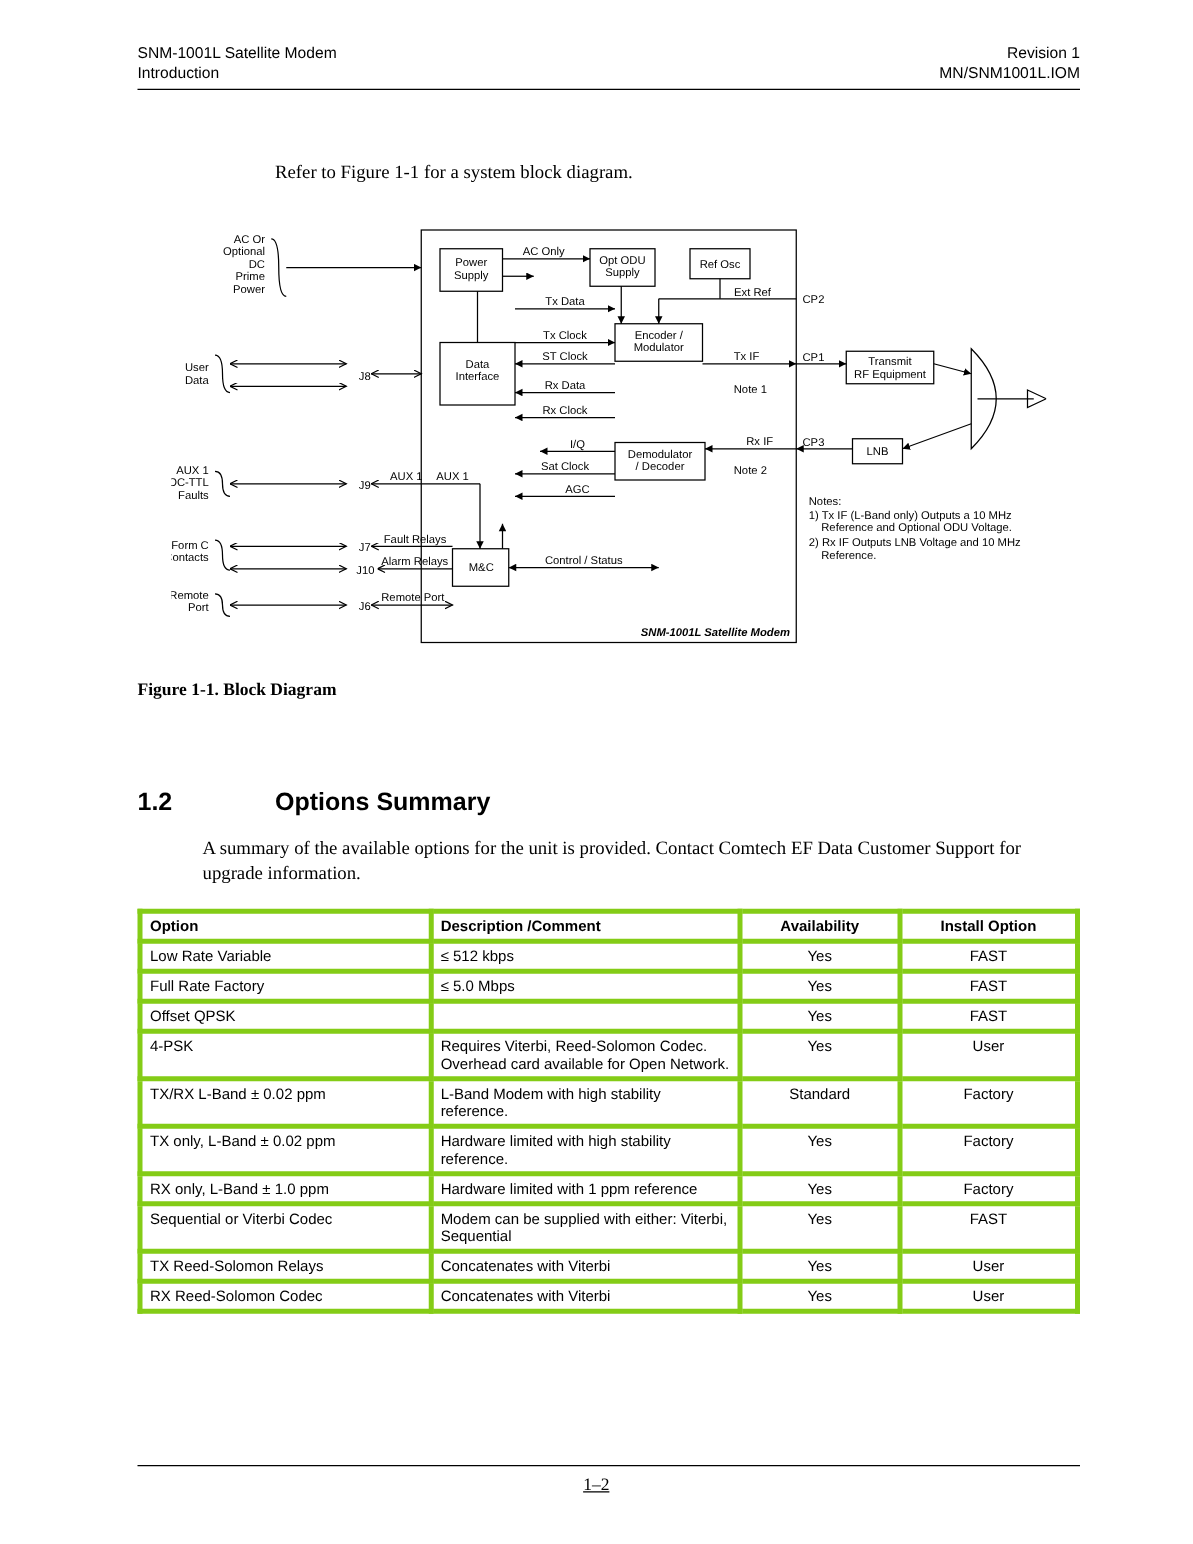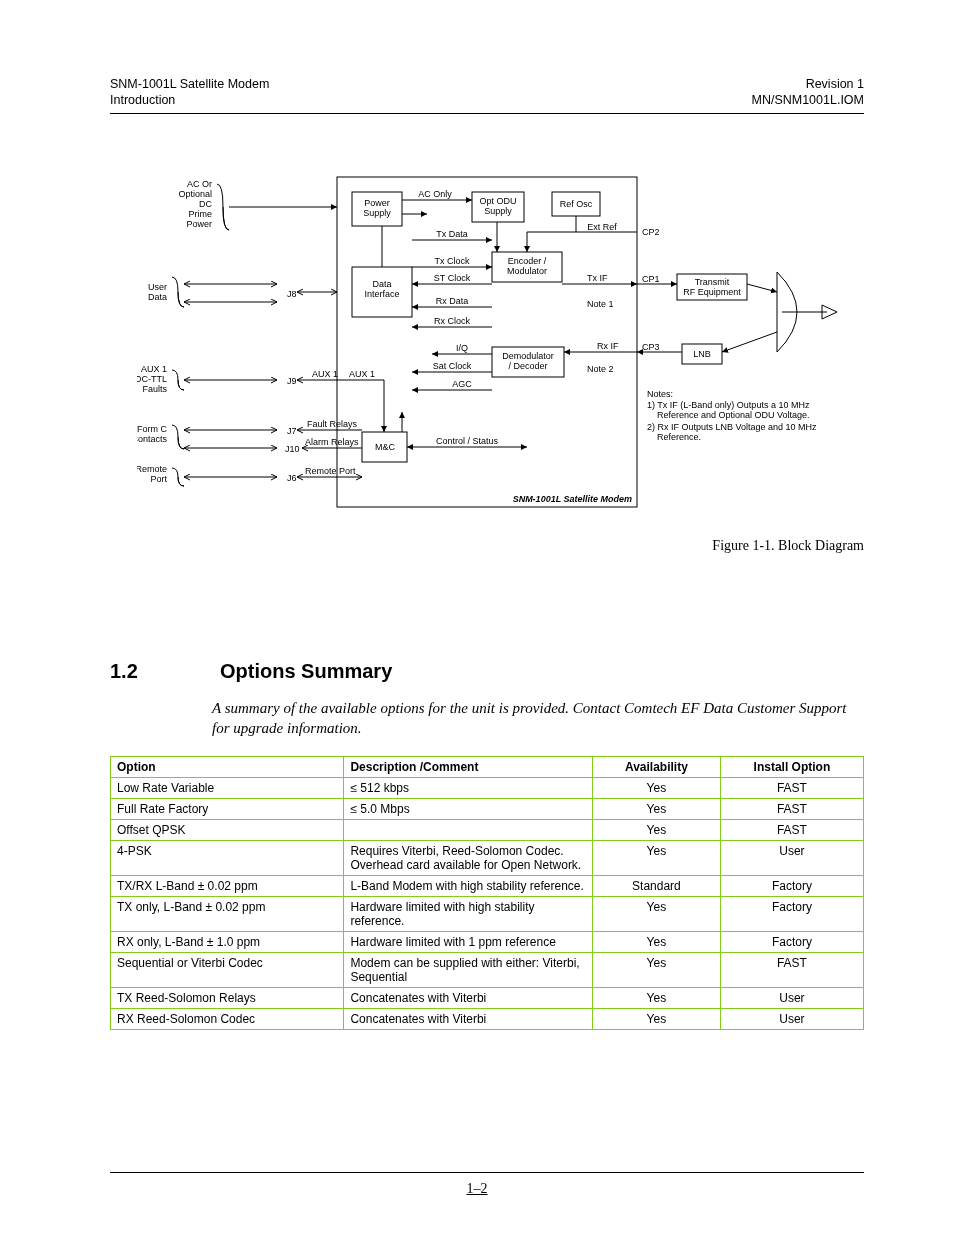--- a/index.html
+++ b/index.html
@@ -7,21 +7,21 @@
     font-size: 14px;
     background: #fff;
     color: #000;
     margin: 0;
     padding: 0;
   }
   .page {
     width: 954px;
     height: 1235px;
     margin: 0 auto;
-    padding: 76px 90px 40px 110px;
+    padding: 34px 90px 40px 110px;
     box-sizing: border-box;
     position: relative;
   }
   .hdr {
     display: flex;
     justify-content: space-between;
     font-family: Arial, Helvetica, sans-serif;
     font-size: 12.5px;
     line-height: 1.3;
   }
@@ -33,58 +33,56 @@
   .intro {
     margin-left: 110px;
     font-size: 15px;
   }
   .fig-box {
     margin: 32px 0 0 0;
     text-align: center;
   }
   .fig-box svg { display: block; margin: 0 auto; }
   .figcap {
-    text-align: right;
-    font-weight: normal;
+    text-align: left;
+    font-weight: bold;
     font-size: 14px;
     margin: 26px 0 0 0;
   }
   .sect-row {
     display: flex;
     align-items: flex-end;
     margin: 70px 0 14px 0;
   }
   .sect-num {
     font-family: Arial, Helvetica, sans-serif;
     font-weight: bold;
     font-size: 20px;
     width: 110px;
     flex: 0 0 110px;
   }
   .sect-title {
     font-family: Arial, Helvetica, sans-serif;
     font-weight: bold;
     font-size: 20px;
-    margin-top: 36px;
   }
   .sect-body {
-    margin-left: 102px;
+    margin-left: 52px;
     font-size: 15px;
     line-height: 1.35;
     margin-bottom: 18px;
-    font-style: italic;
   }
   table.opts {
     border-collapse: collapse;
     width: 100%;
     font-family: Arial, Helvetica, sans-serif;
     font-size: 12px;
   }
   table.opts th, table.opts td {
-    border: 1px solid #84cc16;
+    border: 4px solid #84cc16;
     padding: 3px 6px;
     text-align: left;
     vertical-align: top;
   }
   table.opts th {
     font-weight: bold;
   }
   table.opts td.c, table.opts th.c { text-align: center; }
   .pagefoot {
     position: absolute;
@@ -114,20 +112,21 @@
       <div>SNM-1001L Satellite Modem</div>
       <div>Introduction</div>
     </div>
     <div style="text-align:right;">
       <div>Revision 1</div>
       <div>MN/SNM1001L.IOM</div>
     </div>
   </div>
   <hr class="hdr-rule">
 
+  <p class="intro">Refer to Figure 1-1 for a system block diagram.</p>
 
   <div class="fig-box">
     <svg width="700" height="340" viewBox="0 0 700 340">
 
       <rect x="200" y="5" width="300" height="330" fill="none" stroke="#000" stroke-width="1"></rect>
       <text class="svg-tb" x="495" y="330" text-anchor="end">SNM-1001L Satellite Modem</text>
 
       <defs>
         <marker id="ar" markerWidth="8" markerHeight="8" refX="6" refY="3" orient="auto">
           <path d="M0,0 L6,3 L0,6 Z" fill="#000"></path>

